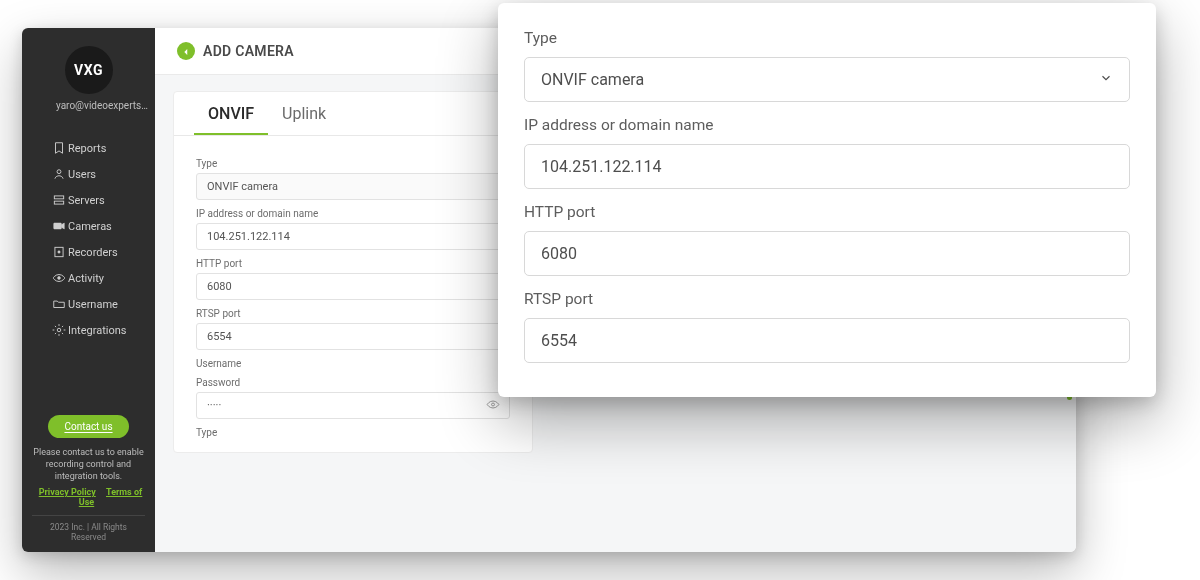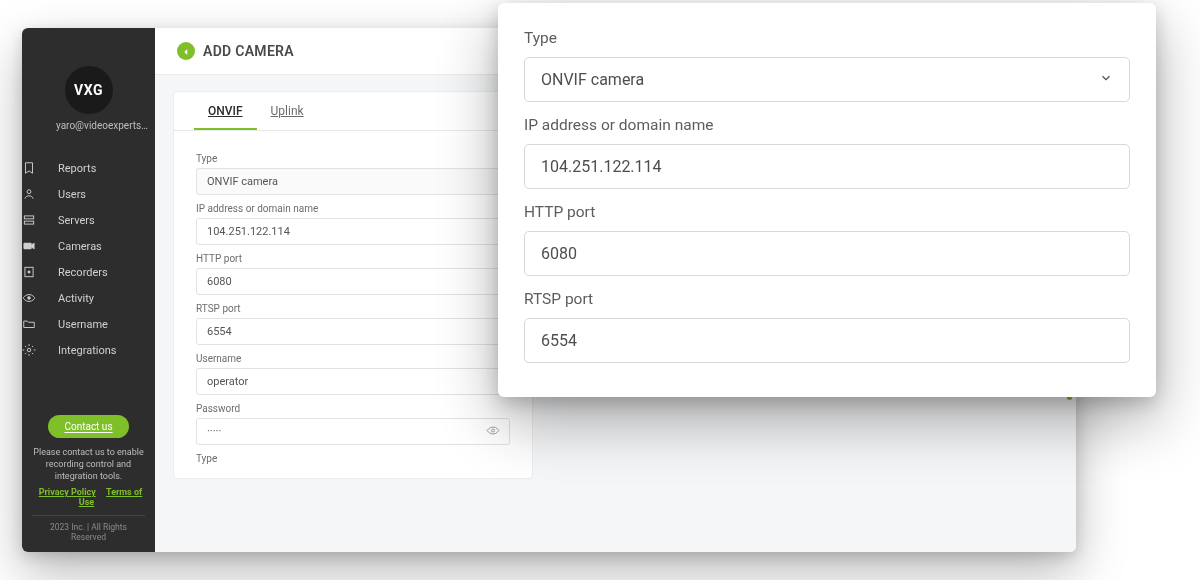--- a/index.html
+++ b/index.html
@@ -19,32 +19,32 @@
 
   
   .sidebar {
     width: 133px;
     background: #2d2d2d;
     color: #d0d0d0;
     display: flex;
     flex-direction: column;
     font-size: 11px;
   }
-  .sidebar .logo-wrap { display:flex; justify-content:center; padding-top:6px;margin-top:32px; }
+  .sidebar .logo-wrap { display:flex; justify-content:center; padding-top:18px; }
   .sidebar .logo {
     width: 48px; height: 48px; border-radius: 50%;
     background: #1a1a1a; color: #fff;
     display:flex; align-items:center; justify-content:center;
     font-weight:700; font-size:14px; letter-spacing:0.5px;
   }
   .sidebar .user-email { text-align:center; font-size:10px; color:#bdbdbd; padding:6px 4px 10px; white-space:nowrap; overflow:hidden; text-overflow:ellipsis;margin-left:30px;}
   .nav { margin-top:14px; }
   .nav-item {
-    display:flex; align-items:center; gap:22px;
-    padding: 6px 0; cursor:pointer; font-size:11px; color:#d0d0d0;
+    display:flex; align-items:center; gap:2px;
+    padding: 6px 30px; cursor:pointer; font-size:11px; color:#d0d0d0;
   }
   .nav-item .nicon { width:14px; height:14px; display:flex; align-items:center; justify-content:center; font-size:12px; color:#cfcfcf; }
   .nav-item .nicon svg { width:14px; height:14px; fill:#cfcfcf; stroke:#cfcfcf; }
 
   .sidebar-footer { margin-top:auto; padding: 12px 10px 10px; text-align:center; }
   .contact-btn {
     background:#7fbf2a; color:#fff; border:none; border-radius:14px;
     padding:6px 16px; font-size:10px; cursor:pointer; text-decoration:underline; text-underline-offset:2px;
   }
   .footer-note { font-size:9px; color:#bdbdbd; margin-top:8px; line-height:1.35; }
@@ -63,21 +63,21 @@
   }
   .back-circle svg { width:10px; height:10px; fill:#fff;}
   .page-title { font-size:14px; font-weight:600; color:#4a4a4a; letter-spacing:0.3px; }
 
   .content-scroll { padding: 16px 18px; overflow:hidden; flex:1; position:relative;}
   .card {
     background:#fff; border-radius:4px; border:1px solid #ececec;
     width: 360px; padding: 0 0 10px 0;
   }
   .tabs { display:flex; border-bottom:1px solid #e8e8e8; padding: 0 20px; }
-  .tab { padding: 12px 14px 10px; font-size:12px; color:#6b6b6b; cursor:pointer; border-bottom:2px solid transparent;text-decoration:underline;}
+  .tab { padding: 12px 14px 10px; font-size:16px; color:#6b6b6b; cursor:pointer; border-bottom:2px solid transparent;}
   .tab.active { color:#2b2b2b; border-bottom-color:#7fbf2a; font-weight:500;}
   .form { padding: 14px 22px 0; }
   .flabel { font-size:10px; color:#6d6d6d; margin-bottom:4px; margin-top:8px; display:block;}
   .finput {
     width:100%; border:1px solid #e2e2e2; border-radius:3px; background:#fff;
     padding:6px 10px; font-size:11px; color:#555;
   }
   .finput.ro { background:#fafafa; }
   .pass-wrap { position:relative; }
   .eye { position:absolute; right:10px; top:50%; transform:translateY(-50%); color:#8c8c8c; cursor:pointer; }
@@ -222,21 +222,20 @@
           <label class="flabel">IP address or domain name</label>
           <input class="finput" value="104.251.122.114" style="">
 
           <label class="flabel">HTTP port</label>
           <input class="finput" value="6080" style="">
 
           <label class="flabel">RTSP port</label>
           <input class="finput" value="6554" style="">
 
           <label class="flabel">Username</label>
-          <input class="finput" value="operator" style="">
 
           <label class="flabel">Password</label>
           <div class="pass-wrap">
             <input class="finput" value="·····" style="">
             <span class="eye">
               <span><svg viewBox="0 0 24 24">
                     <path d="M2 12s3.5-6 10-6 10 6 10 6-3.5 6-10 6S2 12 2 12z"></path>
                     <circle cx="12" cy="12" r="2.5"></circle>
                   </svg></span>
             </span>

